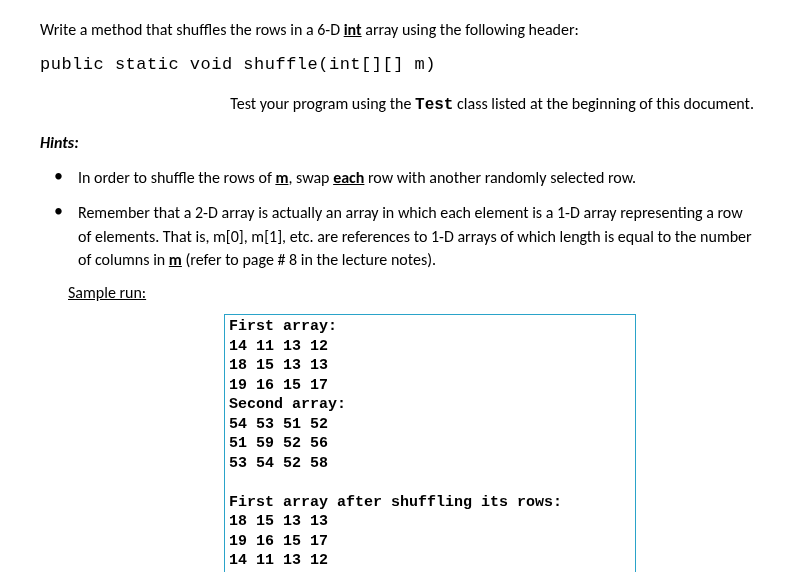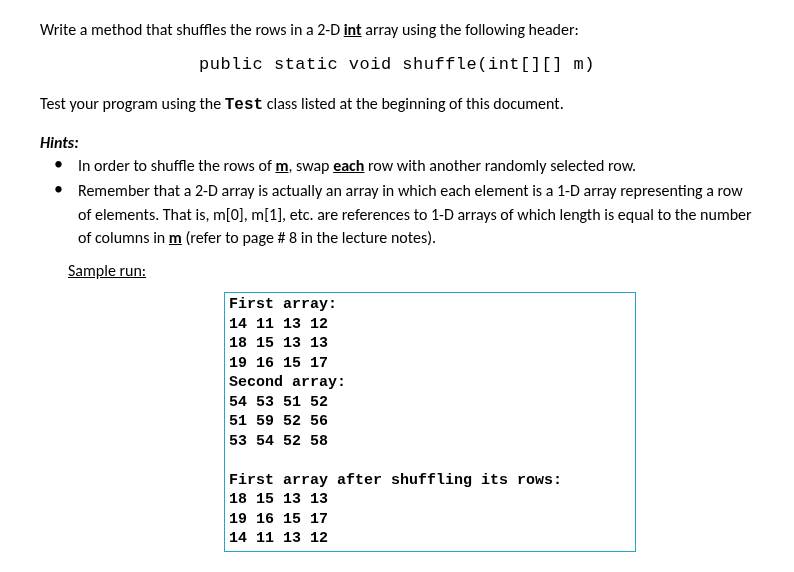--- a/index.html
+++ b/index.html
@@ -14,41 +14,42 @@
       background: #fff;
       padding: 18px 40px;
       width: 794px;
       line-height: 1.45;
     }
     .intro {
       margin-bottom: 12px;
     }
     .code-header {
       font-family: "Courier New", monospace;
-      text-align: center;
       margin-bottom: 14px;
       font-size: 17px;
       letter-spacing: 0.5px;
     }
     .test-line {
       margin-bottom: 14px;
+      text-align: right;
     }
     .hints-label {
       font-style: italic;
       font-weight: bold;
     }
     ul.hints {
       list-style: none;
       padding-left: 14px;
       margin-bottom: 10px;
     }
     ul.hints li {
       position: relative;
       padding-left: 24px;
       margin-bottom: 2px;
+      margin-top: 12px;
     }
     ul.hints li::before {
       content: "•";
       position: absolute;
       left: 0;
       font-size: 18px;
       line-height: 1.2;
     }
     .sample-run-label {
       font-weight: normal;
@@ -73,21 +74,21 @@
     }
     .mono-bold {
       font-family: "Courier New", monospace;
       font-weight: bold;
     }
   </style>
 </head>
 <body>
 
 <p class="intro">
-  <span>Write a method that shuffles the rows in a 2-D </span><span class="bold">int</span><span> array using the following header:</span>
+  <span>Write a method that shuffles the rows in a 6-D </span><span class="bold">int</span><span> array using the following header:</span>
 </p>
 
 <div class="code-header">public static void shuffle(int[][] m)</div>
 
 <p class="test-line">
   <span>Test your program using the </span><span class="mono-bold">Test</span><span> class listed at the beginning of this document.</span>
 </p>
 
 <p class="hints-label"><span>Hints:</span></p>
 

